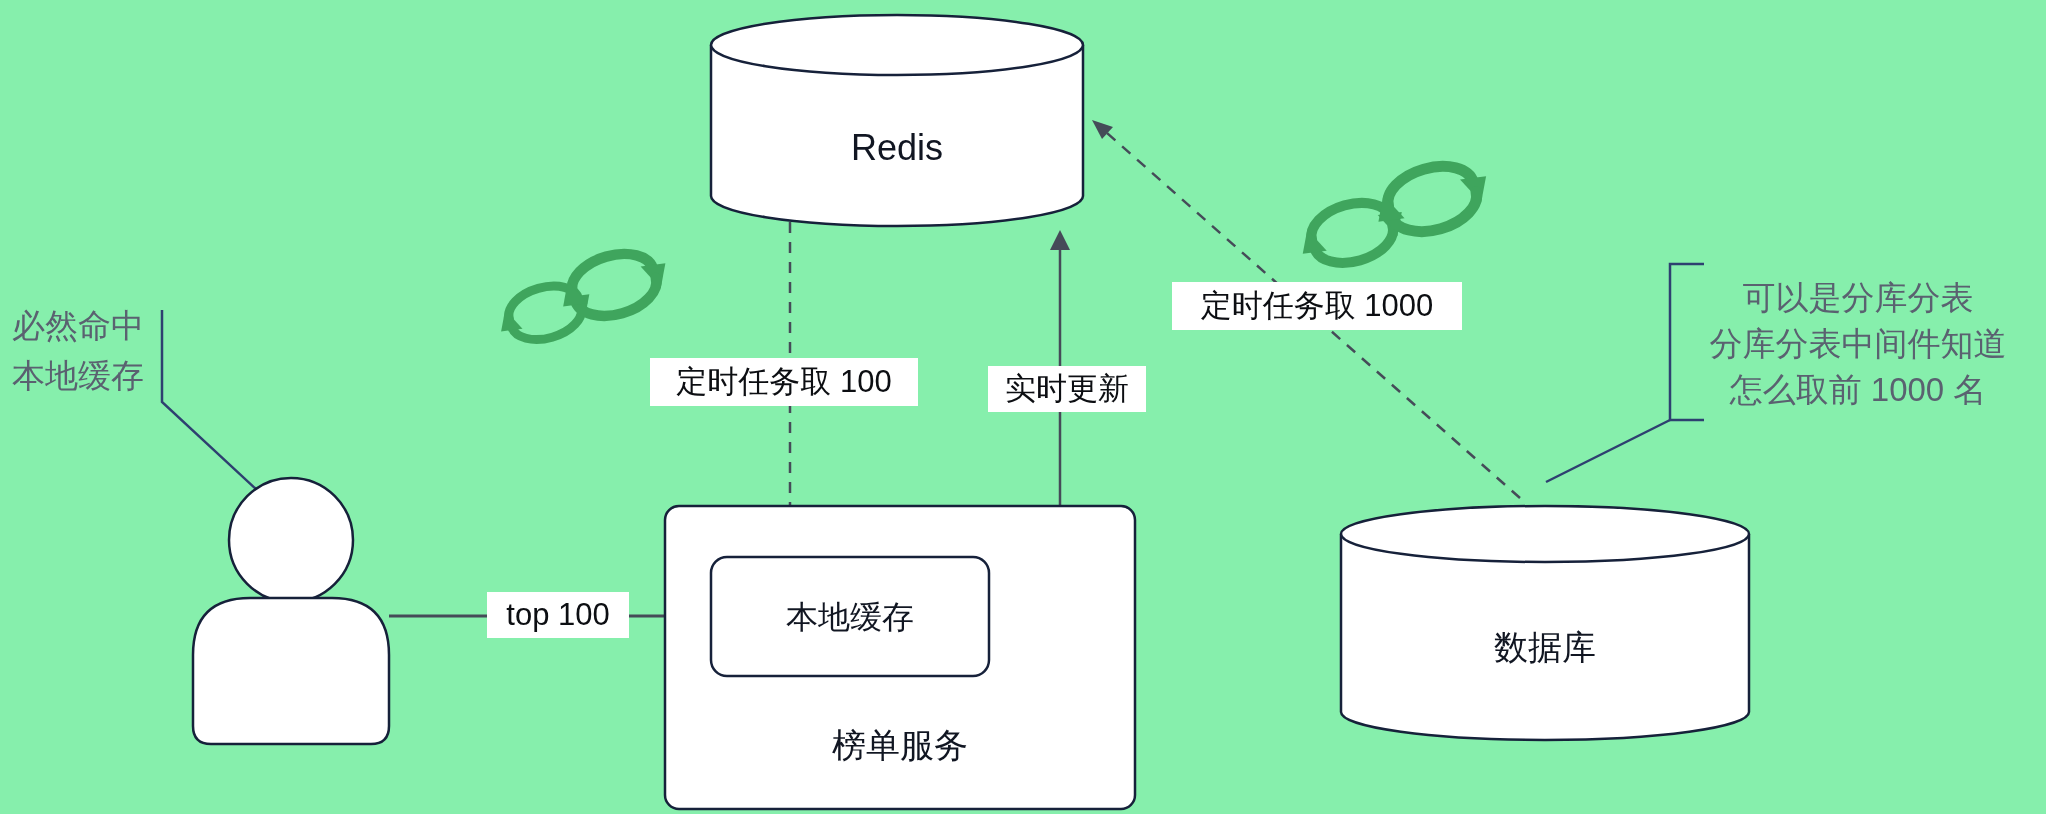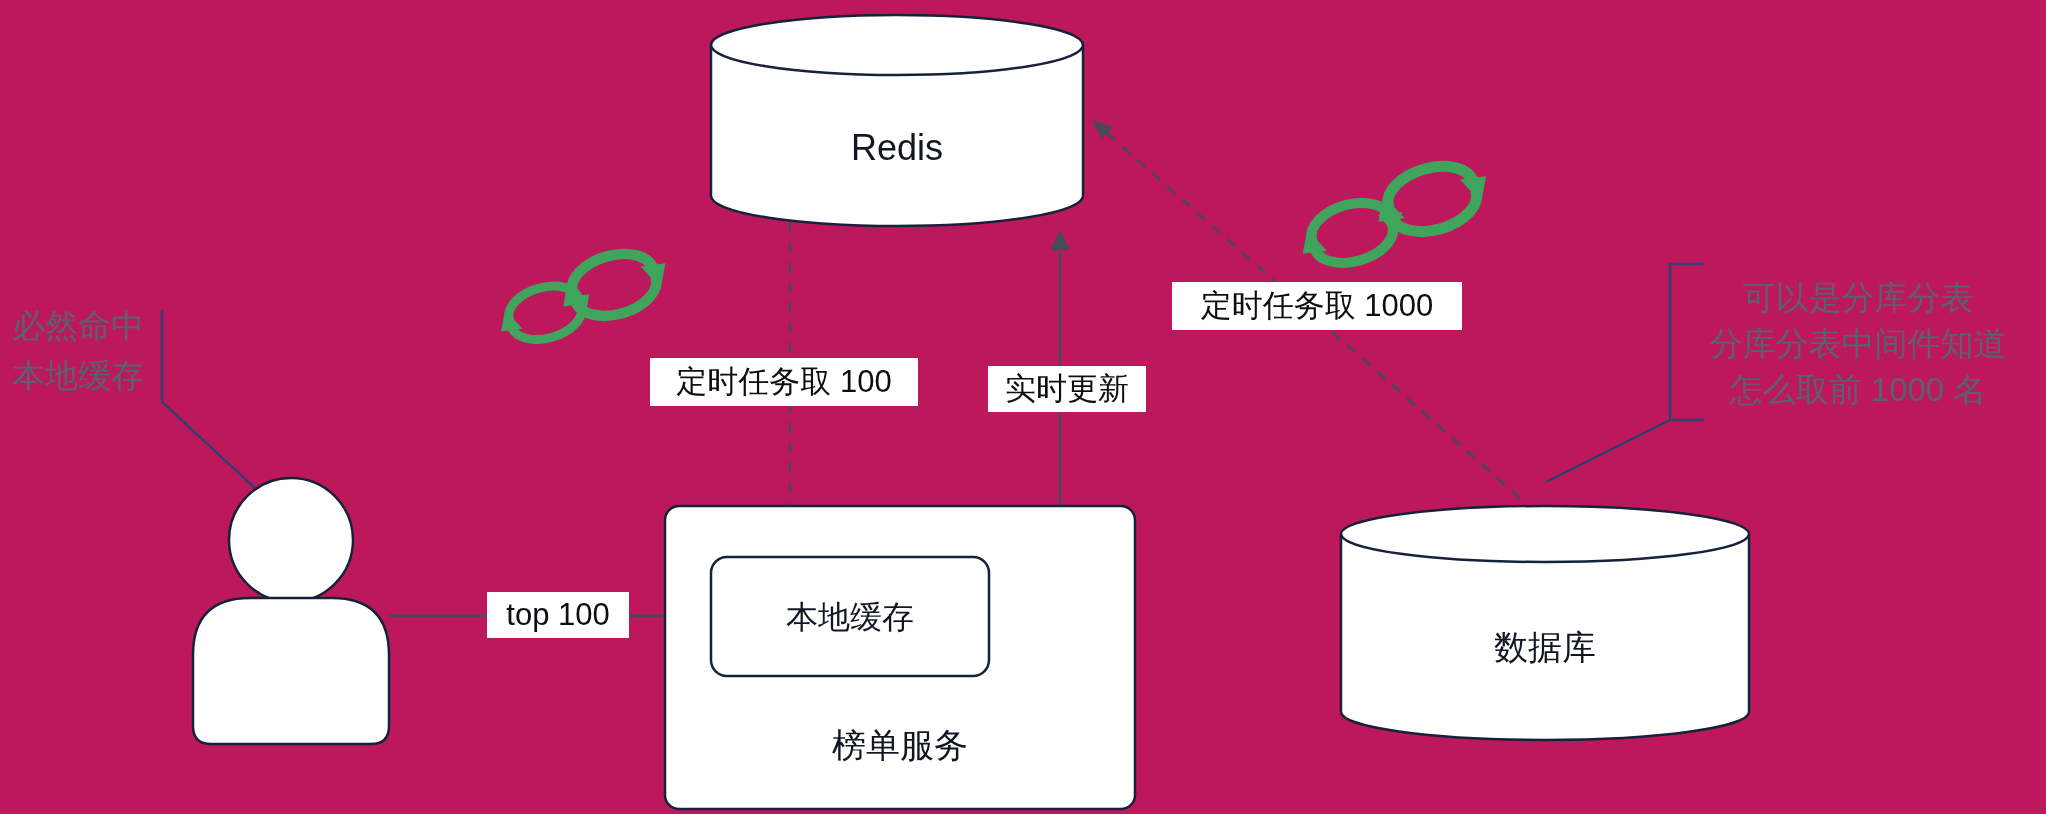--- a/index.html
+++ b/index.html
@@ -4,21 +4,21 @@
 <style>
   html, body {
     margin: 0;
     padding: 0;
     background: #000000;
   }
   .stage {
     position: relative;
     width: 2046px;
     height: 814px;
-    background: #be185d;
+    background: #86efac;
     overflow: hidden;
   }
   svg text {
     font-family: "Liberation Sans", "DejaVu Sans", sans-serif;
   }
   .node-label { fill: #111622; }
   .dim-text   { fill: #5a6170; }
   .box-label  { fill: #0c0e12; }
 </style>
 </head>

